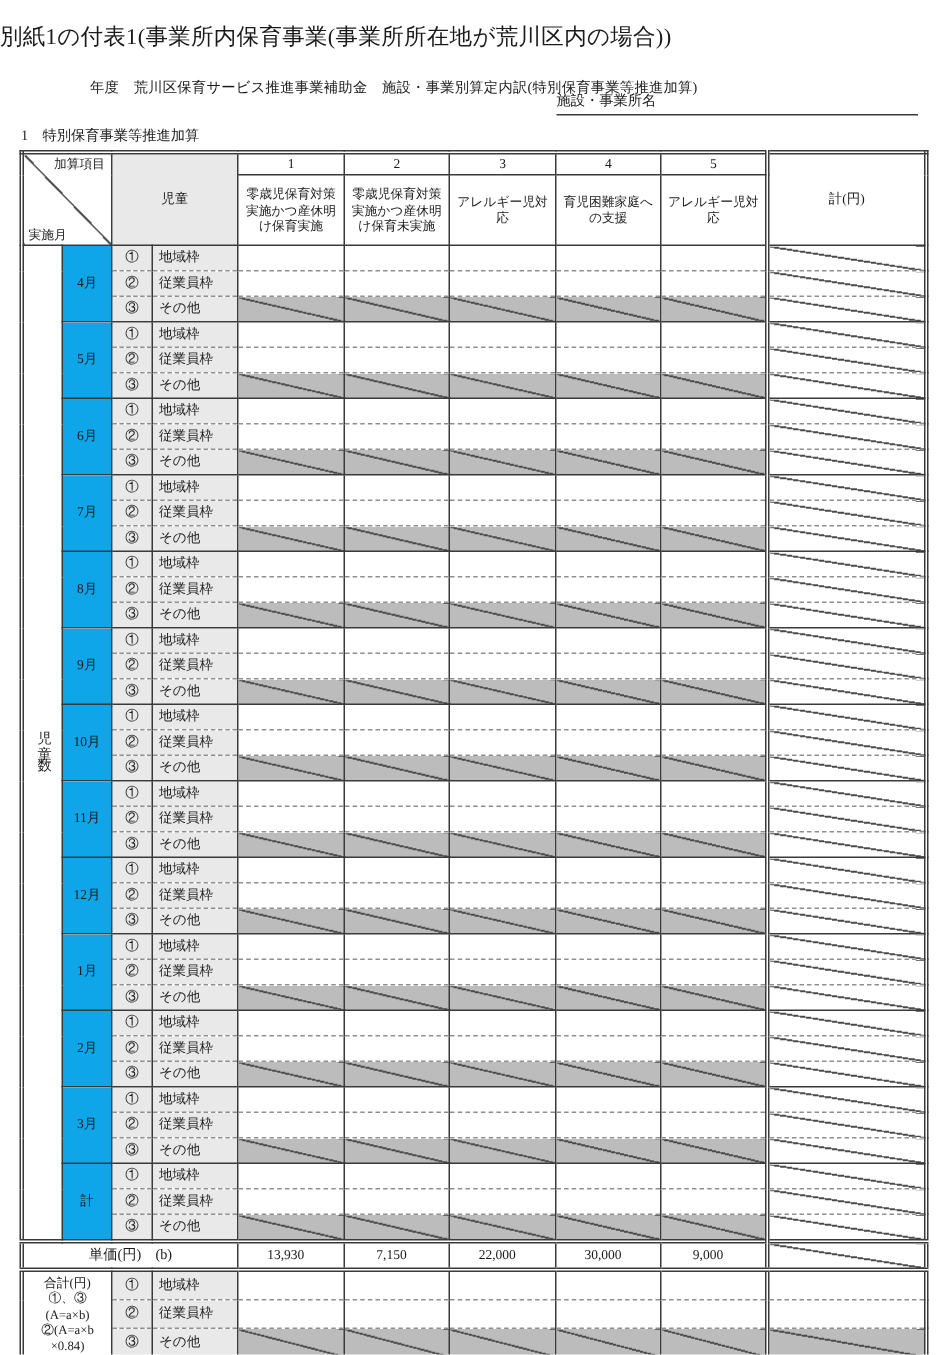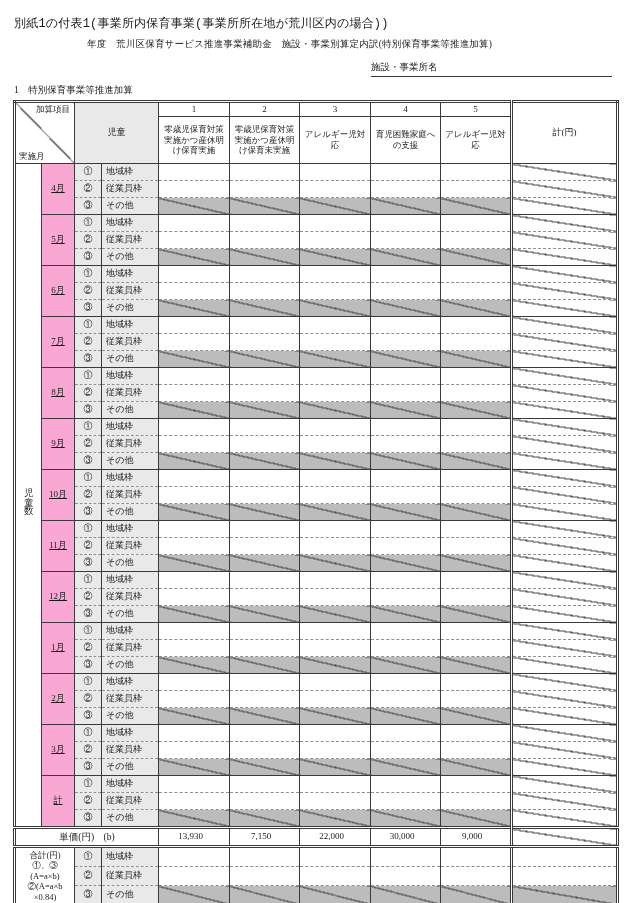--- a/index.html
+++ b/index.html
@@ -2,22 +2,22 @@
 <html lang="ja"><head>
 <meta charset="utf-8">
 <style>
   html,body { margin:0; padding:0; }
   body {
     width:630px; height:903px; background:#ffffff; position:relative;
     font-family:"Liberation Serif","DejaVu Serif",serif; color:#1a1a1a;
     -webkit-font-smoothing:antialiased;
   }
   .abs { position:absolute; }
-  .t1 { left:14px; top:15px;  font-size:12px; letter-spacing:0.2px;font-family:Liberation Mono, monospace; }
-  .t2 { left:60px; top:38px;  font-size:9.5px; letter-spacing:0.2px;margin-left:27px; }
+  .t1 { left:0; top:15px;  font-size:15px; letter-spacing:0.2px; }
+  .t2 { left:60px; top:52px;  font-size:9.5px; letter-spacing:0.2px; }
   .facility { left:371px; top:61px; width:241px; font-size:9.5px; border-bottom:1px solid #3a3a3a; padding-bottom:2px; }
   .sec { left:14px; top:84px; font-size:9.5px; }
 
   table.main {
     position:absolute; left:13px; top:100px; width:603px;
     border-collapse:collapse; table-layout:fixed;
     border:3px double #3a3a3a;
   }
   td {
     border:1px solid #3a3a3a; padding:0 2px; font-size:9px;
@@ -37,21 +37,21 @@
 
   
   .lblbg { background-color:#e9e9e9; }
   .gray  { background-color:#bcbcbc; }
   .diag  {
     background-image:linear-gradient(to bottom left, transparent calc(50% - 0.6px), #4a4a4a calc(50% - 0.6px), #4a4a4a calc(50% + 0.6px), transparent calc(50% + 0.6px));
   }
   td.tc { border-left:3px double #3a3a3a; }
   td.num { padding:0; }
   td.rlabel { text-align:left; padding-left:4px; }
-  td.month { background:#f9a8d4;text-decoration:underline; }
+  td.month { background:#0ea5e9; }
   td.axis { background:#ffffff; padding:0; }
   .vtext { writing-mode:vertical-rl; letter-spacing:9px; font-size:9.5px; display:inline-block; }
 
   
   .db { border-bottom:1px dashed #8f8f8f; }
   .dt { border-top:1px dashed #8f8f8f; }
 
   
   tr.unit td { border-top:3px double #3a3a3a; border-bottom:3px double #3a3a3a; height:16px; }
   td.unitlbl { font-size:9.5px; }

